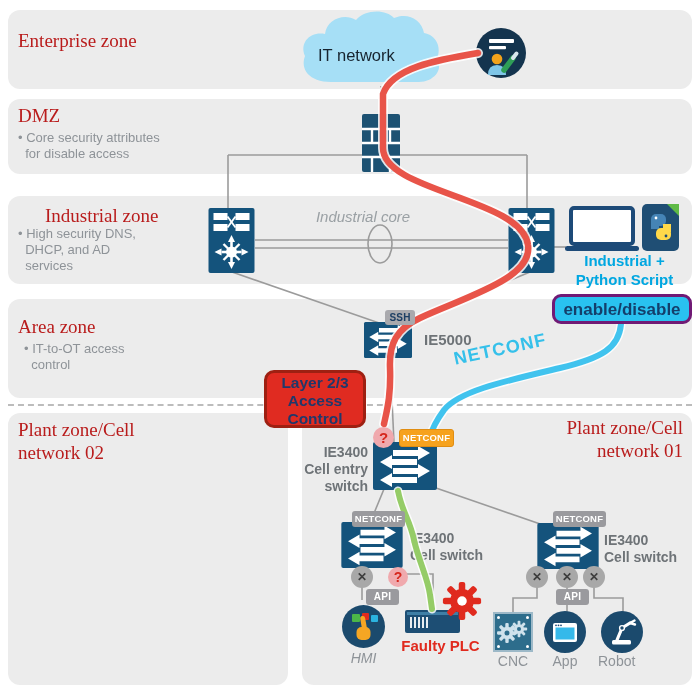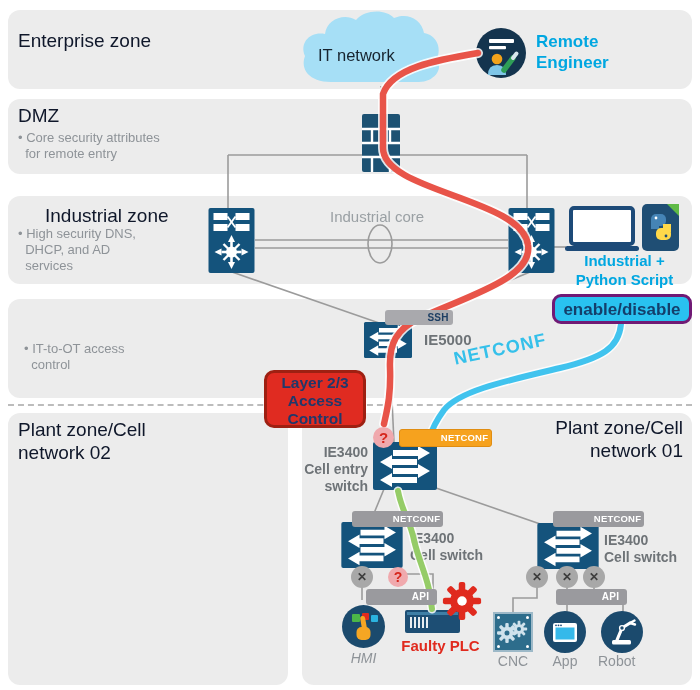--- a/index.html
+++ b/index.html
@@ -1,29 +1,29 @@
 <!DOCTYPE html>
 <html><head>
 <meta charset="utf-8">
 <style>
   html,body{margin:0;padding:0;background:#fff;}
   #stage{position:relative;width:700px;height:690px;background:#fff;overflow:hidden;
          font-family:"Liberation Sans",sans-serif;}
   .band{position:absolute;background:#ececec;border-radius:12px;z-index:0;}
-  .ztitle{position:absolute;color:#0f172a;font-size:19px;line-height:23px;white-space:pre-wrap;z-index:1;}
+  .ztitle{position:absolute;color:#b91c1c;font-size:19px;line-height:23px;white-space:pre-wrap;z-index:1;font-family:Liberation Serif, serif;}
   .zbullet{position:absolute;color:#8e9398;font-size:13px;line-height:16px;white-space:pre-wrap;z-index:1;}
   .dash{position:absolute;left:8px;top:404px;width:684px;border-top:2px dashed #bcbcbc;z-index:0;}
   svg.layer{position:absolute;left:0;top:0;z-index:1;pointer-events:none;}
   svg#flows{z-index:3;}
   .node{position:absolute;z-index:2;}
   .lbl{position:absolute;z-index:2;white-space:pre-wrap;}
   .lbl-dev{color:#6e7377;font-weight:bold;font-size:14px;line-height:17px;}
   .lbl-gray{color:#8e9398;font-size:14px;}
   .badge{position:absolute;z-index:5;background:#9a9a9e;color:#fff;font-weight:bold;
-         font-size:9.5px;letter-spacing:.2px;border-radius:3px;text-align:center;padding-left:38px;}
+         font-size:9.5px;letter-spacing:.2px;border-radius:3px;text-align:center;}
   .badge-ssh{background:#a9a9ad;color:#1c3e63;}
   .badge-orange{background:#f6a21e;border:1px solid #e08d12;color:#fff;}
   .qmark{position:absolute;z-index:5;background:#f0a9ad;color:#d6261c;font-weight:bold;
          border-radius:50%;text-align:center;}
   .xmark{position:absolute;z-index:2;background:#a8a8a8;color:#3d3d3d;font-weight:bold;
          border-radius:50%;text-align:center;width:22px;height:22px;line-height:22px;font-size:12px;}
   .btn-enable{position:absolute;z-index:5;left:552px;top:294px;width:140px;height:30px;
          background:#29c2f0;border:3px solid #701a75;border-radius:9px;color:#143f6b;
          font-weight:bold;font-size:17px;text-align:center;line-height:26px;box-sizing:border-box;cursor:pointer;}
   .access-box{position:absolute;z-index:5;left:264px;top:370px;width:102px;height:58px;
@@ -105,25 +105,26 @@
   <div class="band" style="left:8px;top:99px;width:684px;height:75px;"></div>
   <div class="band" style="left:8px;top:196px;width:684px;height:88px;"></div>
   <div class="band" style="left:8px;top:299px;width:684px;height:99px;"></div>
   <div class="band" style="left:8px;top:413px;width:280px;height:272px;"></div>
   <div class="band" style="left:302px;top:413px;width:390px;height:272px;"></div>
   <div class="dash"></div>
 
   <div class="ztitle" style="left:18px;top:29px;">Enterprise zone</div>
   <div class="ztitle" style="left:18px;top:104px;">DMZ</div>
   <div class="zbullet" style="left:18px;top:130px;">• Core security attributes
-  for remote entry</div>
+  for disable access</div>
   <div class="ztitle" style="left:18px;top:204px;margin-left:27px;">Industrial zone</div>
   <div class="zbullet" style="left:18px;top:226px;">• High security DNS,
   DHCP, and AD
   services</div>
+  <div class="ztitle" style="left:18px;top:315px;">Area zone</div>
   <div class="zbullet" style="left:18px;top:341px;margin-left:6px;">• IT-to-OT access
   control</div>
   <div class="ztitle" style="left:18px;top:418px;">Plant zone/Cell
 network 02</div>
   <div class="ztitle" style="left:500px;top:416px;width:183px;text-align:right;">Plant zone/Cell
 network 01</div>
 
   <svg class="layer" width="700" height="690">
     <g stroke="#9b9b9b" stroke-width="1.6" fill="none">
       <line x1="381" y1="86" x2="381" y2="114"></line>
@@ -158,40 +159,38 @@
     <svg width="50" height="50" viewBox="0 0 50 50">
       <circle cx="25" cy="25" r="25" fill="#14344e"></circle>
       <rect x="13" y="11" width="25" height="4" rx="1" fill="#fff"></rect>
       <rect x="13" y="18" width="17" height="3.2" rx="1" fill="#fff"></rect>
       <circle cx="21" cy="31" r="5.3" fill="#f2a21b"></circle>
       <path d="M12 47 q0 -10 9 -10 q9 0 9 10 z" fill="#7fc6e8"></path>
       <line x1="28" y1="42" x2="37" y2="30" stroke="#2f9e57" stroke-width="5.5" stroke-linecap="round"></line>
       <line x1="37" y1="30" x2="40.5" y2="25.5" stroke="#d9e6ee" stroke-width="4" stroke-linecap="round"></line>
     </svg>
   </div>
-  <div class="lbl cyan-lbl" style="left:536px;top:31px;font-size:17px;line-height:21px;">Remote
-Engineer</div>
 
   <div class="node" style="left:362px;top:114px;">
     <svg width="38" height="58">
         <use href="#sym-fw"></use>
       </svg>
   </div>
 
   <div class="node" style="left:208px;top:208px;">
     <svg width="47" height="65">
         <use href="#sym-l3"></use>
       </svg>
   </div>
   <div class="node" style="left:508px;top:208px;">
     <svg width="47" height="65">
         <use href="#sym-l3"></use>
       </svg>
   </div>
-  <div class="lbl" style="left:330px;top:208px;width:102px;text-align:left;font-size:15px;color:#9aa0a4;">Industrial core</div>
+  <div class="lbl" style="left:312px;top:208px;width:102px;text-align:center;font-size:15px;color:#9aa0a4;font-style:italic;">Industrial core</div>
 
   <div class="node" style="left:563px;top:206px;">
     <svg width="78" height="46" viewBox="0 0 78 46">
       <rect x="8" y="2" width="62" height="36" rx="3" fill="#fff" stroke="#1d4a78" stroke-width="4"></rect>
       <rect x="2" y="40" width="74" height="5" rx="2.5" fill="#1d4a78"></rect>
     </svg>
   </div>
   <div class="node" style="left:642px;top:204px;">
     <svg width="37" height="47" viewBox="0 0 37 47">
       <rect x="0" y="0" width="37" height="47" rx="5" fill="#1f4e74"></rect>

